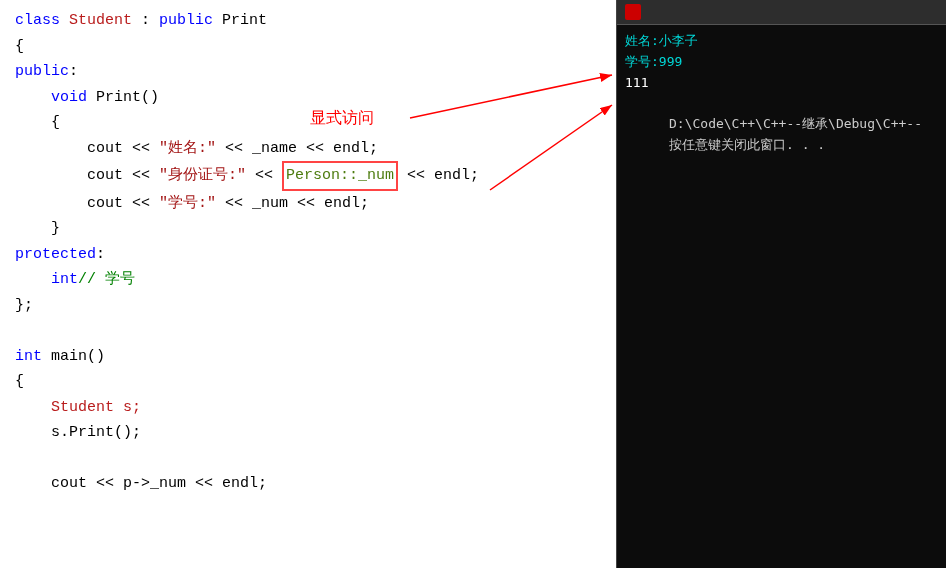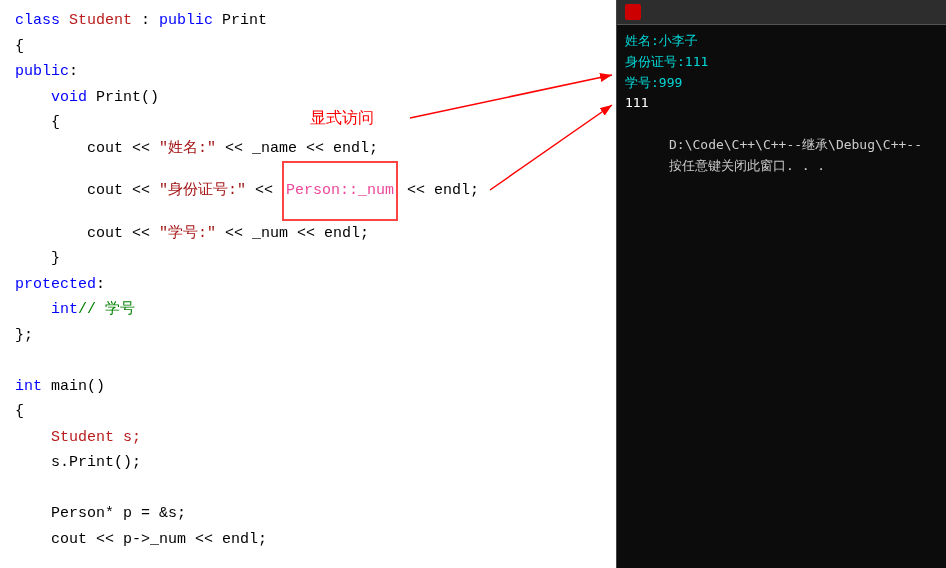--- a/index.html
+++ b/index.html
@@ -32,22 +32,22 @@
     }
 
     
     .kw-blue { color: #0000ff; }
     .kw-cyan { color: #b91c1c; }
     .str-red { color: #a31515; }
     .normal { color: #000000; }
     .comment-green { color: #008000; text-align: right; }
     .highlight-box {
       border: 2px solid #ff4444;
-      padding: 15px 2px;
-      color: #ec4899;
+      padding: 0 2px;
+      color: #4d7c0f;
     }
 
     
     .annotation {
       position: absolute;
       color: #ff0000;
       font-size: 16px;
       font-family: 'SimSun', sans-serif;
       font-weight: normal;
     }
@@ -130,21 +130,20 @@
       <div class="code-line"><span class="normal">    }</span></div>
       <div class="code-line"><span class="kw-blue">protected</span><span class="normal">:</span></div>
       <div class="code-line"><span class="normal">    </span><span class="kw-blue">int</span><span class="comment-green">// 学号</span></div>
       <div class="code-line"><span class="normal">};</span></div>
       <div class="code-line">&nbsp;</div>
       <div class="code-line"><span class="kw-blue">int</span><span class="normal"> main()</span></div>
       <div class="code-line"><span class="normal">{</span></div>
       <div class="code-line"><span class="kw-cyan">    Student s;</span></div>
       <div class="code-line"><span class="normal">    s.Print();</span></div>
       <div class="code-line">&nbsp;</div>
-      <div class="code-line"><span class="normal">    Person* p = &amp;s;</span></div>
       <div class="code-line"><span class="normal">    cout &lt;&lt; p-&gt;_num &lt;&lt; endl;</span></div>
     </div>
 
   <div class="annotation" style="top: 108px; left: 310px;">显式访问</div>
 
   <svg class="arrows-overlay">
 
     <defs>
       <marker id="arrowhead1" markerWidth="8" markerHeight="6" refX="8" refY="3" orient="auto">
         <polygon points="0 0, 8 3, 0 6" fill="#ff0000"></polygon>
@@ -162,20 +161,19 @@
 
 <div class="console-panel">
   <div class="console-title-bar">
     <div class="console-icon">
       <span></span>
     </div>
     <span class="console-title-text"></span>
   </div>
   <div class="console-output" id="console-lines">
   <span class="console-line con-cyan">姓名:小李子</span>
-      <span class="console-line con-cyan">身份证号:111</span>
       <span class="console-line con-cyan">学号:999</span>
       <span class="console-line con-white">111</span>
       <span class="console-line con-white">&nbsp;</span>
       <span class="console-line con-gray">D:\Code\C++\C++--继承\Debug\C++--</span>
       <span class="console-line con-gray">按任意键关闭此窗口. . .</span>
     </div>
 </div>
 
 </body></html>

